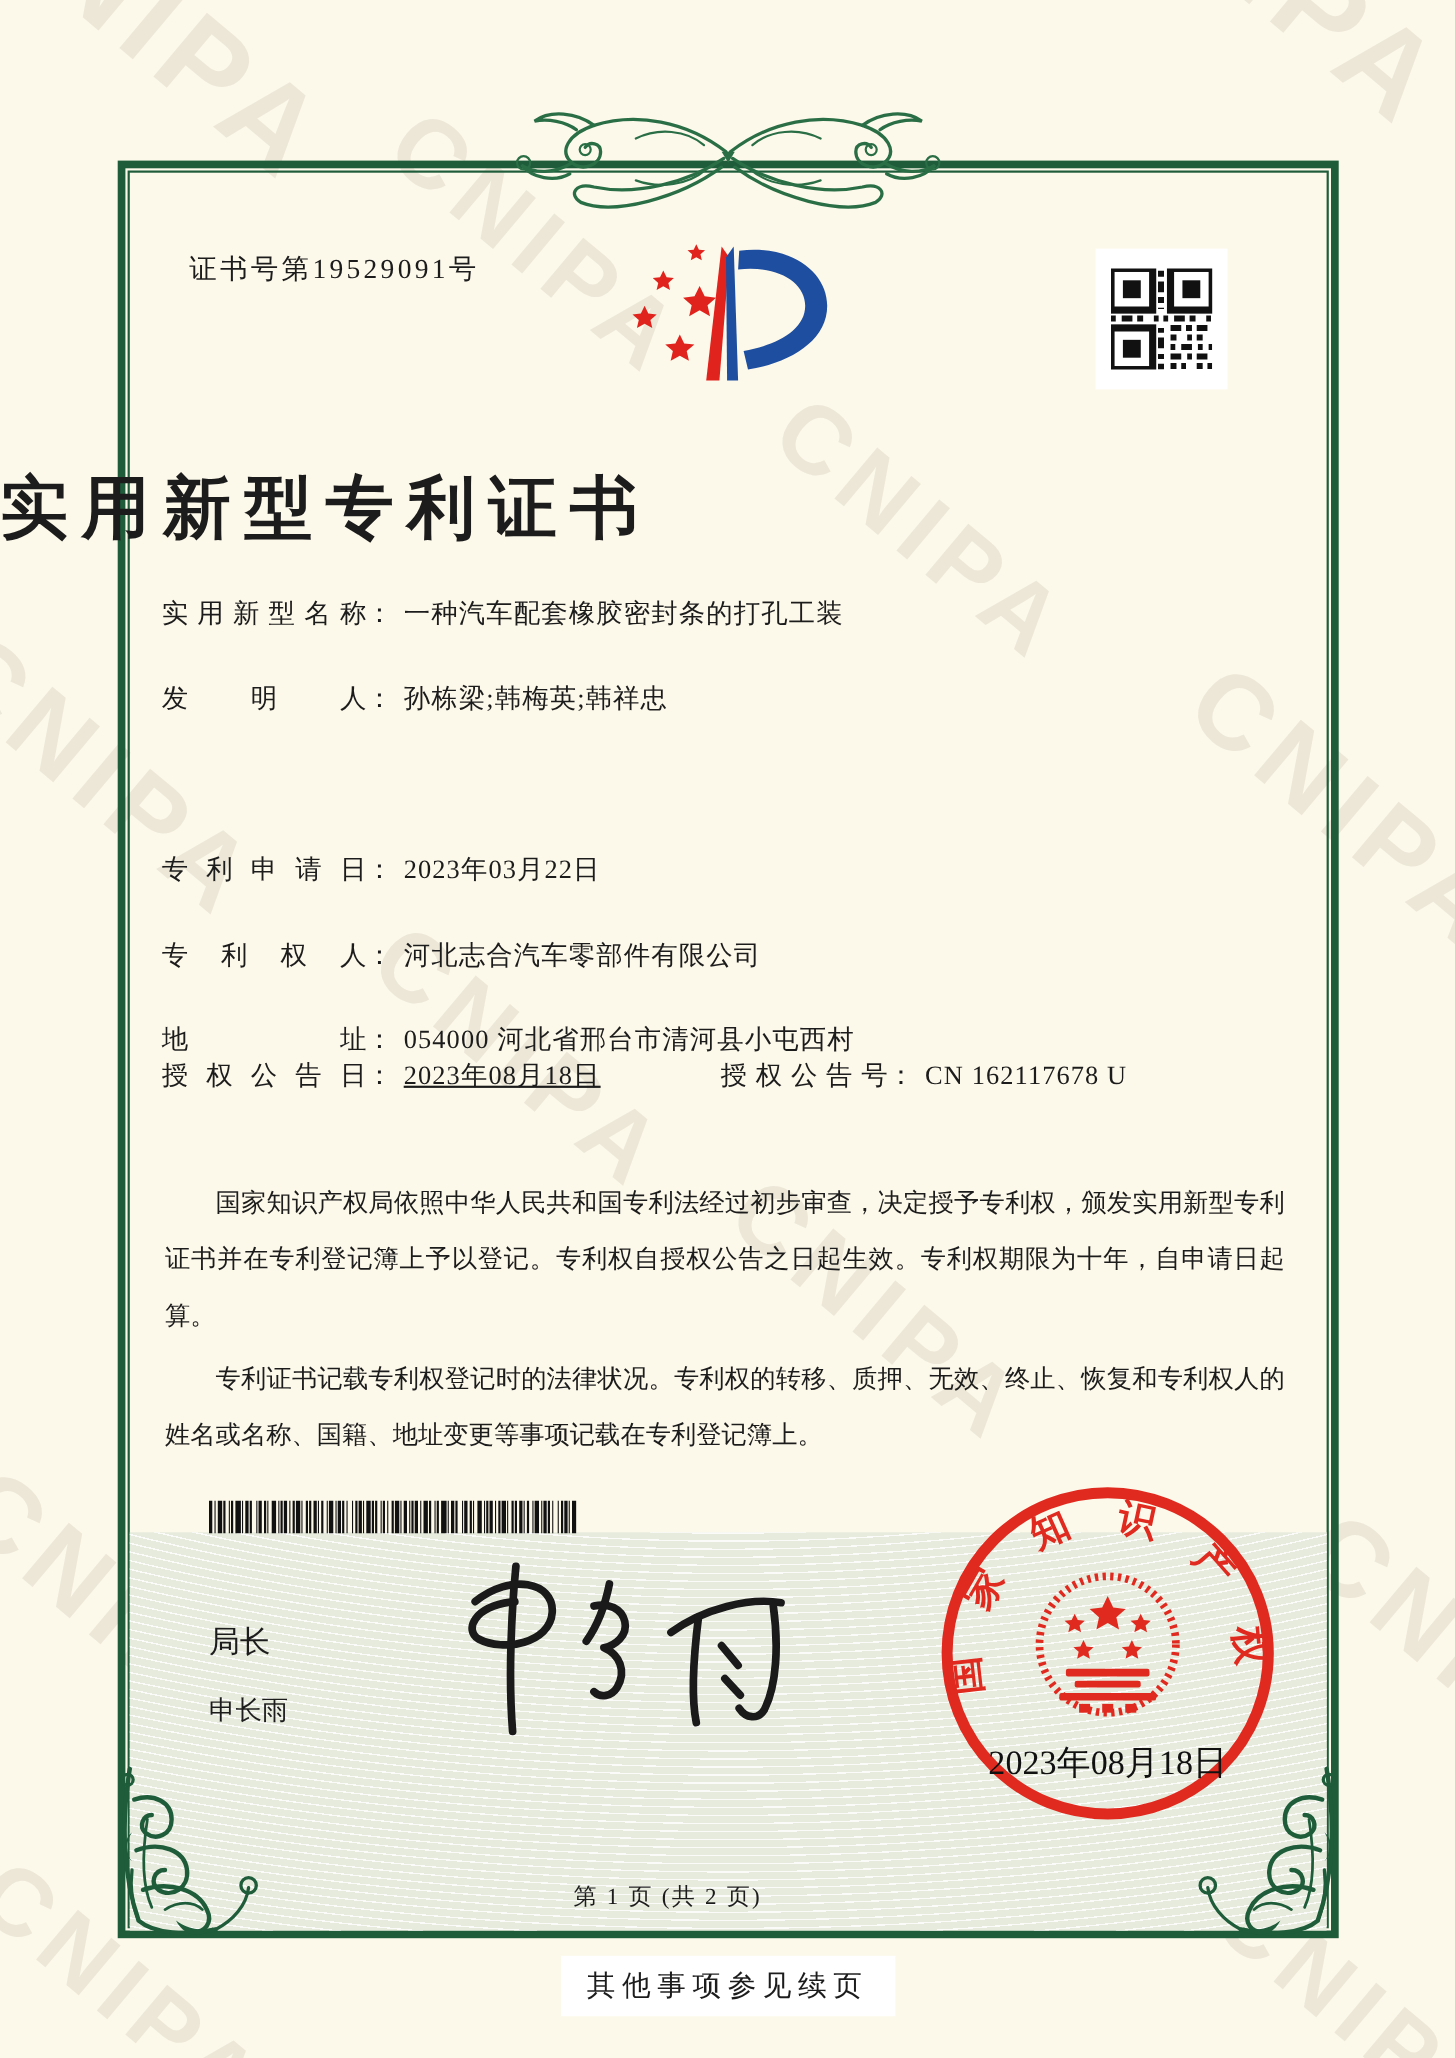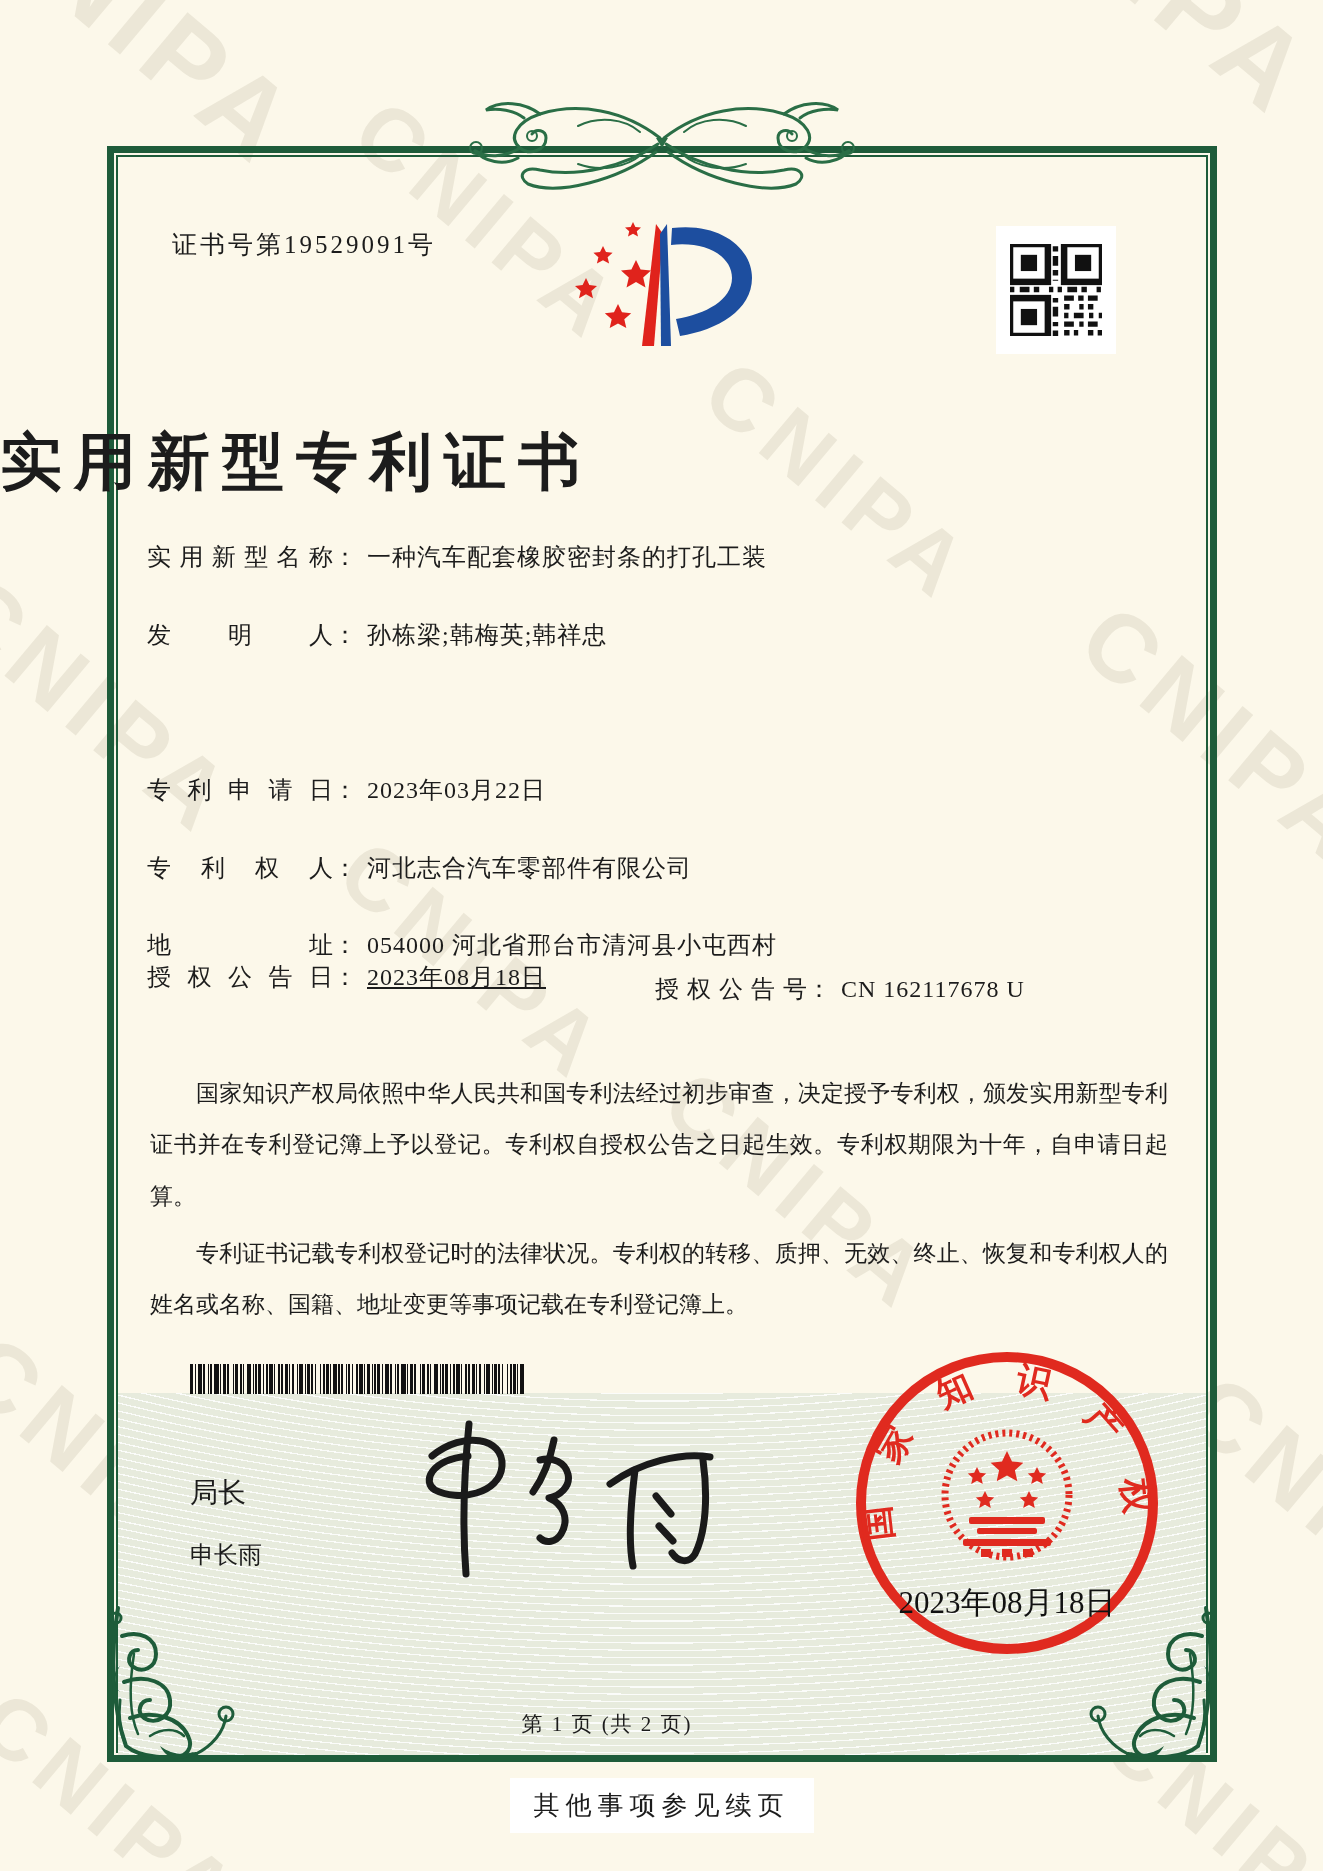--- a/index.html
+++ b/index.html
@@ -75,21 +75,21 @@
     letter-spacing:12px;z-index:4;
   }
   
   .frow{position:absolute;left:147px;font-size:24px;z-index:4;white-space:nowrap;}
   .r1{top:541px;}.r2{top:619px;}.r3{top:697px;}.r4{top:774px;}
   .r5{top:852px;}.r6{top:929px;}.r7{top:961px;text-decoration:underline;}
   .flabel{display:inline-block;width:186px;text-align:justify;text-align-last:justify;}
   .fcolon{display:inline-block;width:34px;}
   .fvalue{letter-spacing:1px;}
   .r7b{position:absolute;left:508px;top:0;white-space:nowrap;}
-  .flabel2{display:inline-block;width:152px;text-align:justify;text-align-last:justify;margin-top:12px;}
+  .flabel2{display:inline-block;width:152px;text-align:justify;text-align-last:justify;}
   
   .paras{
     position:absolute;left:150px;top:1068px;width:1018px;
     font-size:23px;line-height:2.23;text-align:justify;z-index:4;
   }
   .paras p{margin:0 0 6px 0;text-indent:2em;}
   
   .barcode{position:absolute;left:190px;top:1364px;z-index:4;}
   .signer-title{position:absolute;left:190px;top:1474px;font-size:28px;
      font-family:"Liberation Sans","DejaVu Sans",sans-serif;font-weight:500;z-index:4;}

